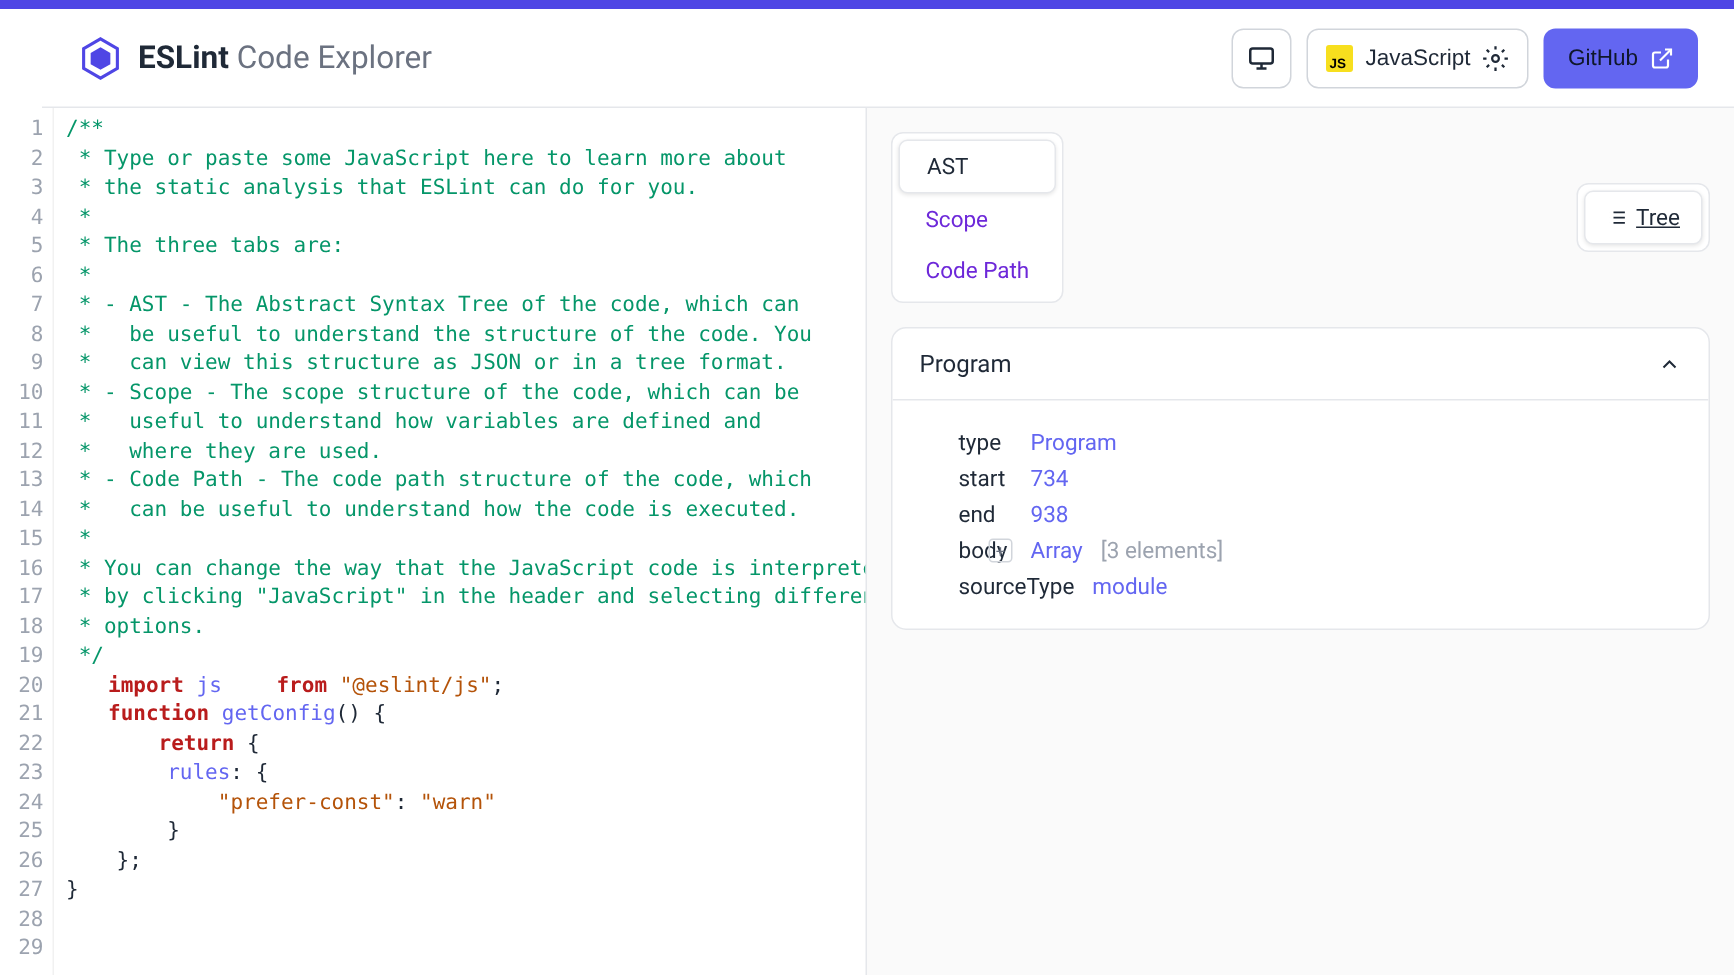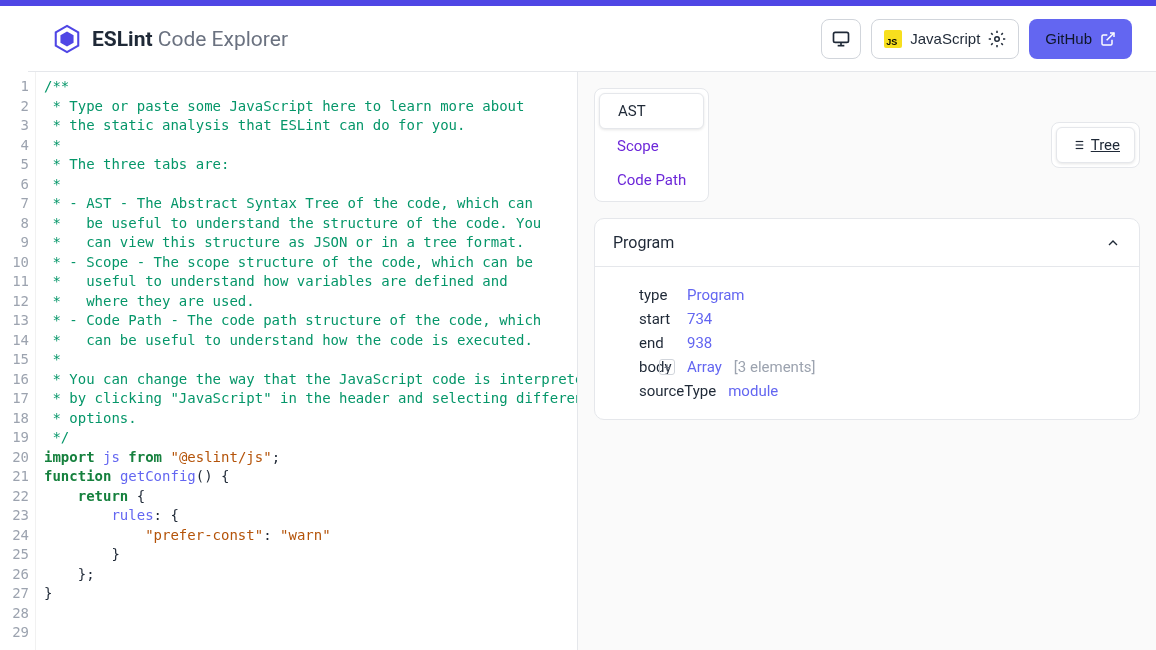--- a/index.html
+++ b/index.html
@@ -13,21 +13,21 @@
 .header-right { display: flex; align-items: center; gap: 10px; }
 .icon-btn { width: 40px; height: 40px; border: 1px solid #d1d5db; border-radius: 8px; background: #fff; display: flex; align-items: center; justify-content: center; cursor: pointer; }
 .lang-btn { height: 40px; border: 1px solid #d1d5db; border-radius: 8px; background: #fff; display: flex; align-items: center; gap: 8px; padding: 0 12px; cursor: pointer; font-size: 15px; color: #1f2937; }
 .js-badge { width: 18px; height: 18px; background: #f7df1e; color: #000; font-size: 9px; font-weight: 700; display: flex; align-items: flex-end; justify-content: flex-start; padding: 0 2px 1px 2px; border-radius: 2px; }
 .github-btn { height: 40px; background: #6366f1; color: #0f172a; border: none; border-radius: 8px; display: flex; align-items: center; gap: 8px; padding: 0 16px; cursor: pointer; font-size: 15px; font-weight: 500; }
 .main { display: flex; height: calc(100% - 72px); }
 .editor { width: 578px; border-right: 1px solid #e5e7eb; display: flex; font-family: ui-monospace, "SF Mono", Monaco, Consolas, monospace; font-size: 14px; line-height: 19.5px; overflow: hidden; }
 .gutter { width: 36px; background: #fff; color: #9ca3af; text-align: right; padding: 5px 6px 0 0; border-right: 1px solid #f1f1f1; user-select: none; }
 .code { flex: 1; padding: 5px 8px 0 8px; white-space: pre; overflow: hidden; }
 .c-comment { color: #059669; }
-.c-keyword { color: #15803d; font-weight: 700; }
+.c-keyword { color: #b91c1c; font-weight: 700; margin-left: 28px; }
 .c-ident { color: #6366f1; }
 .c-string { color: #b45309; }
 .c-punct { color: #1f2937; }
 .right { flex: 1; background: #fafafa; padding: 16px; }
 .tabs-row { display: flex; justify-content: space-between; align-items: center; margin-bottom: 16px; }
 .tabs { display: flex; border: 1px solid #e5e7eb; border-radius: 8px; background: #fff; padding: 4px; flex-direction: column; }
 .tab { padding: 8px 18px; border-radius: 6px; color: #6d28d9; cursor: pointer; font-size: 15px; }
 .tab.active { background: #fff; color: #1f2937; box-shadow: 0 1px 3px rgba(0,0,0,0.1); border: 1px solid #e5e7eb; }
 .view-toggle { display: flex; border: 1px solid #e5e7eb; border-radius: 8px; background: #fff; padding: 4px; }
 .vt { padding: 8px 14px; border-radius: 6px; color: #6b7280; cursor: pointer; font-size: 15px; display: flex; align-items: center; gap: 6px; text-decoration: underline; }

